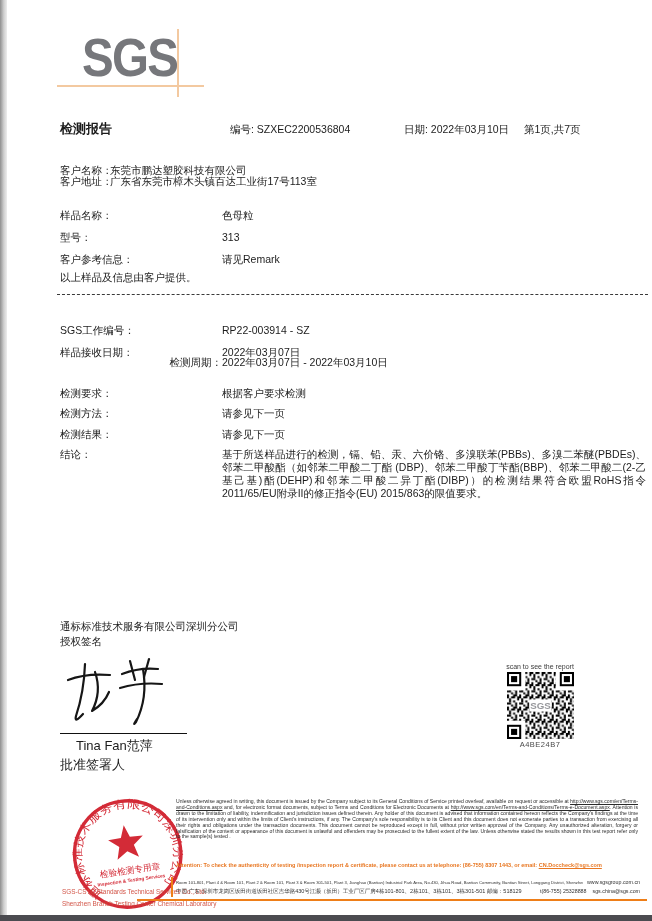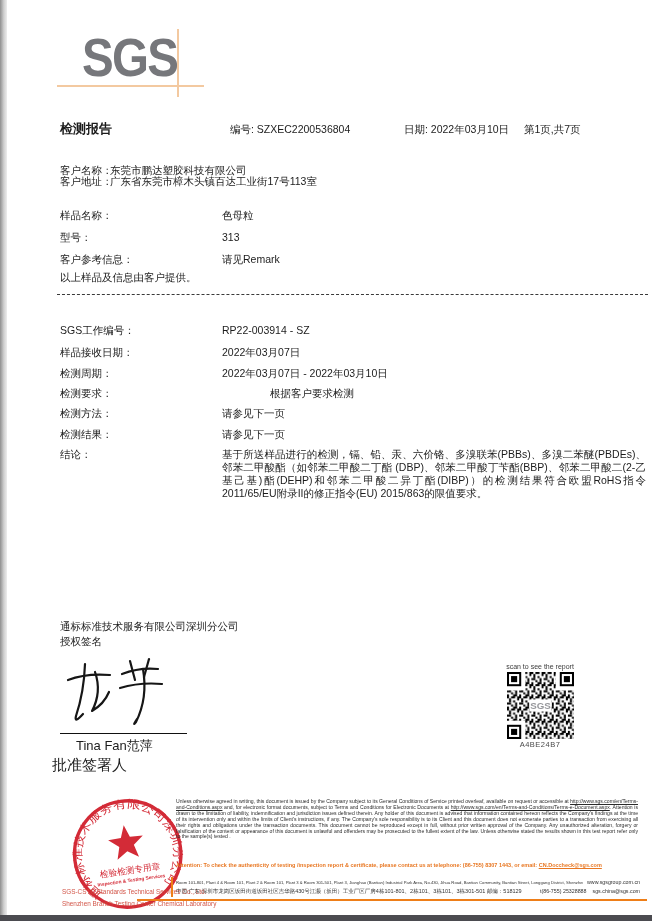--- a/index.html
+++ b/index.html
@@ -28,21 +28,21 @@
   .dashed-sep{left:57px;top:294px;width:591px;border-top:1.5px dashed #3a3a3a;height:0;}
   .conclusion{left:60px;top:448px;display:flex;font-size:10.5px;}
   .conclusion .lbl{width:162px;flex:none;}
   .conclusion .para{width:424px;line-height:13px;text-align:justify;white-space:normal;}
   
   .sig-company{left:60px;top:620px;font-size:10.5px;}
   .sig-auth{left:60px;top:635px;font-size:10.5px;}
   .sig-img{left:64px;top:654px;}
   .sig-line{left:60px;top:733px;width:127px;border-bottom:1.5px solid #111;height:0;}
   .sig-name{left:76px;top:737px;font-size:13px;}
-  .sig-role{left:52px;top:756px;font-size:15px;font-family:Liberation Mono, monospace;}
+  .sig-role{left:60px;top:756px;font-size:13px;font-family:Liberation Mono, monospace;}
   
   .qr-caption{left:478px;top:663px;width:124px;text-align:center;font-size:7px;color:#3c3c3c;}
   .qr-img{left:507px;top:672px;}
   .qr-id{left:478px;top:740px;width:124px;text-align:center;font-size:7.5px;color:#4a4a4a;letter-spacing:.5px;}
   
   .disclaimer{left:176px;top:799px;width:462px;font-size:5.1px;line-height:5.9px;color:#2b2b2b;text-align:justify;}
   .disclaimer .lnk{text-decoration:underline;}
   .attention{left:176px;top:862px;width:462px;font-size:5.5px;line-height:7px;font-weight:bold;color:#e87722;}
   .attention .mail{text-decoration:underline;}
   .addr-en{left:176px;top:879px;width:464px;display:flex;align-items:baseline;}
@@ -99,25 +99,25 @@
   <div class="abs dashed-sep"></div>
 
   <div class="row wide" style="top:324px;">
     <span class="lbl">SGS工作编号：</span>
     <span class="val">RP22-003914 - SZ</span>
   </div>
   <div class="row wide" style="top:346px;">
     <span class="lbl">样品接收日期：</span>
     <span class="val">2022年03月07日</span>
   </div>
-  <div class="row wide" style="top:367px;">
+  <div class="row wide" style="top:356px;text-align:right;">
     <span class="lbl">检测周期：</span>
     <span class="val">2022年03月07日 - 2022年03月10日</span>
   </div>
-  <div class="row wide" style="top:387px;gap:48px;">
+  <div class="row wide" style="top:387px;">
     <span class="lbl">检测要求：</span>
     <span class="val">根据客户要求检测</span>
   </div>
   <div class="row wide" style="top:407px;">
     <span class="lbl">检测方法：</span>
     <span class="val">请参见下一页</span>
   </div>
   <div class="row wide" style="top:428px;">
     <span class="lbl">检测结果：</span>
     <span class="val">请参见下一页</span>

